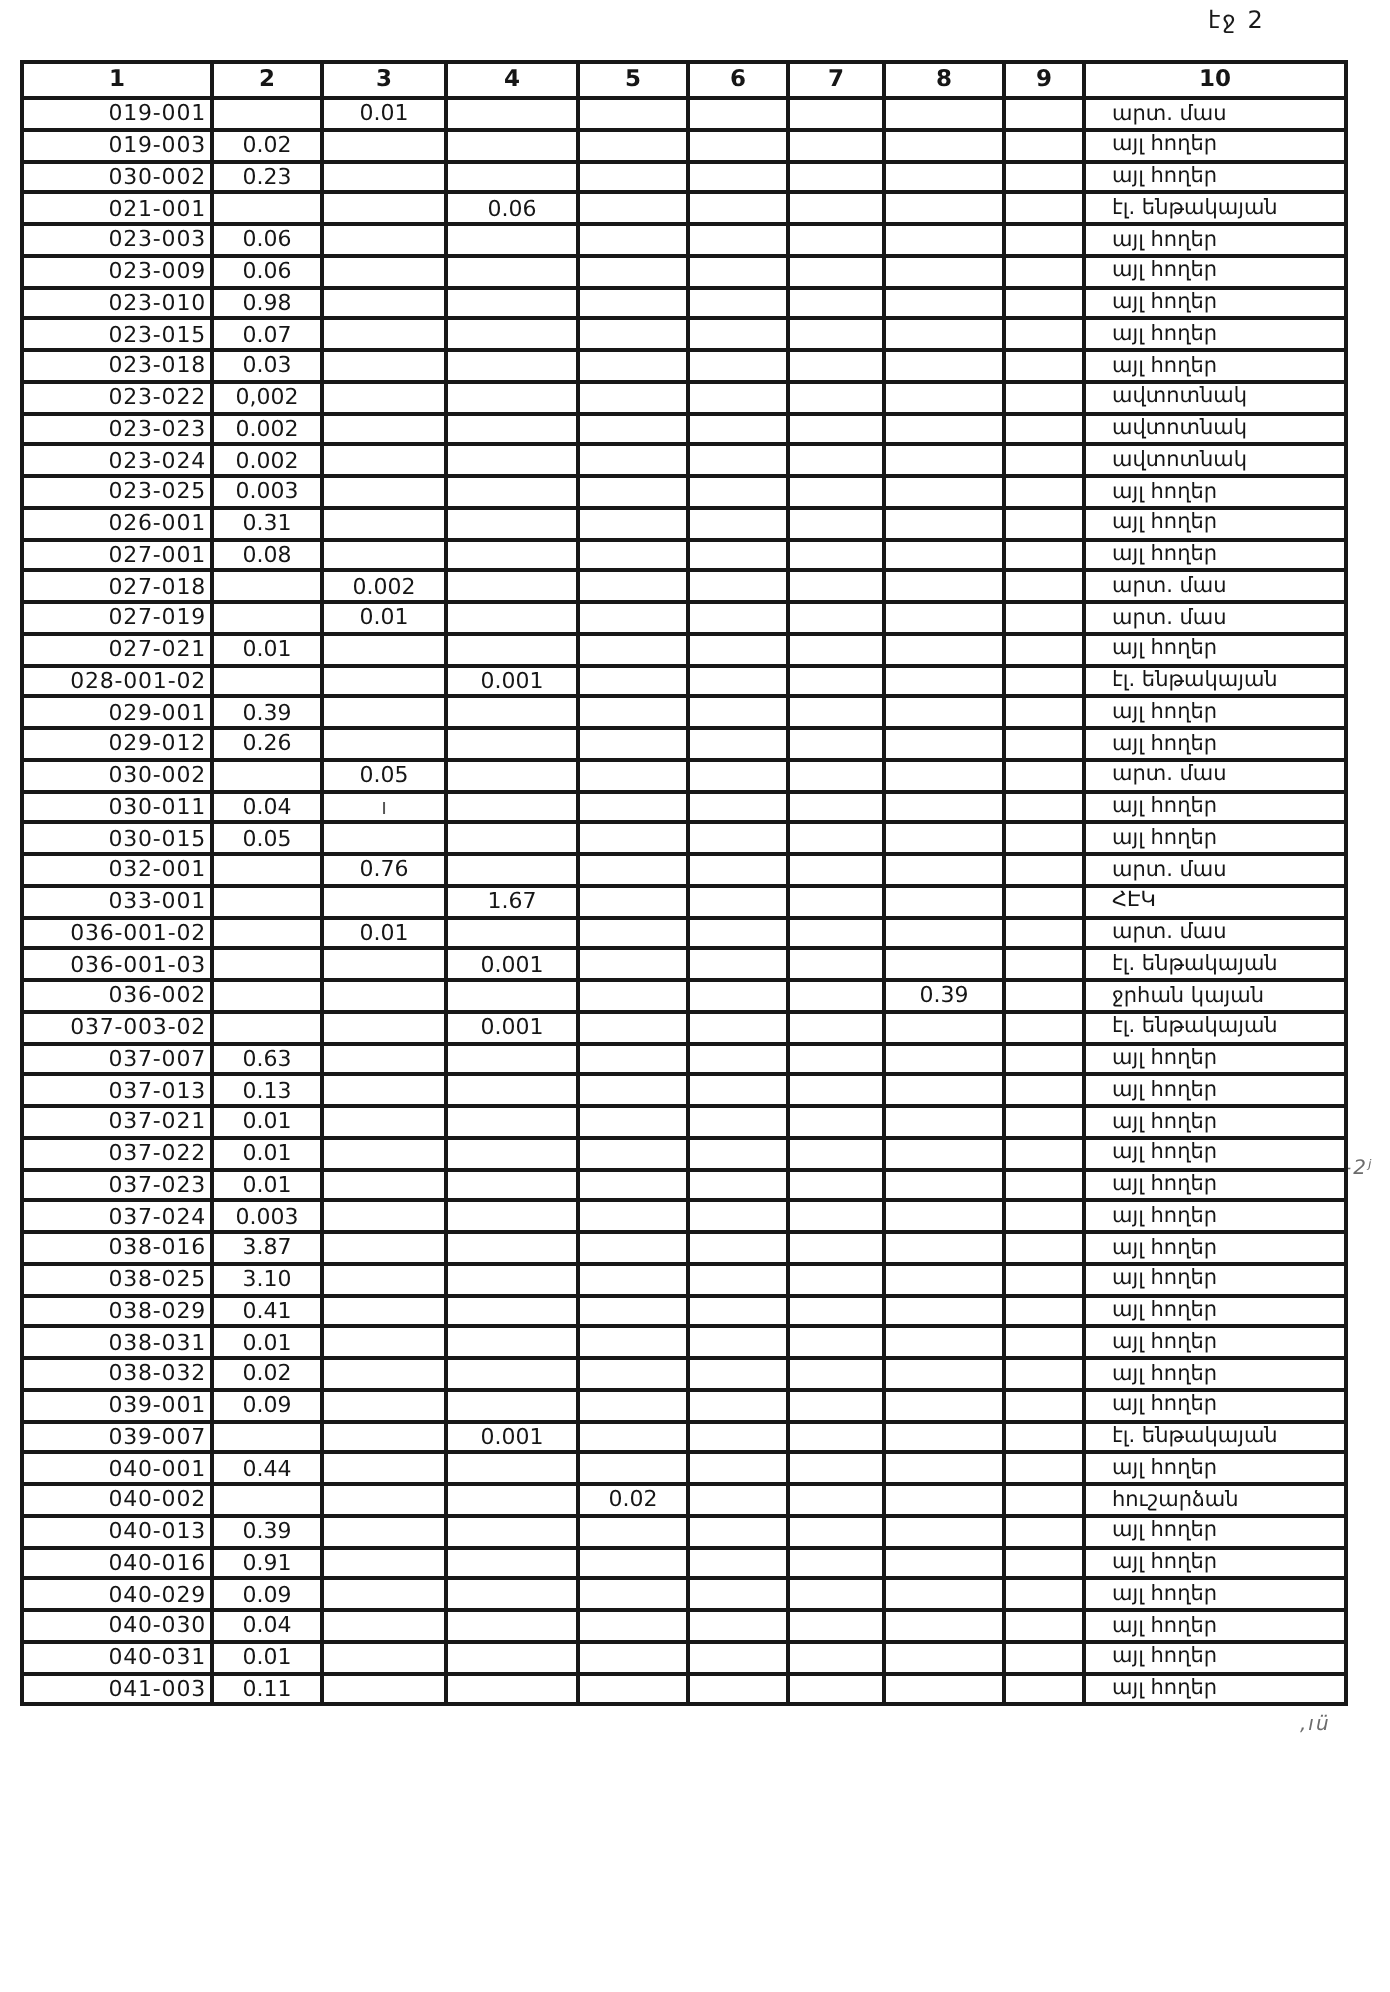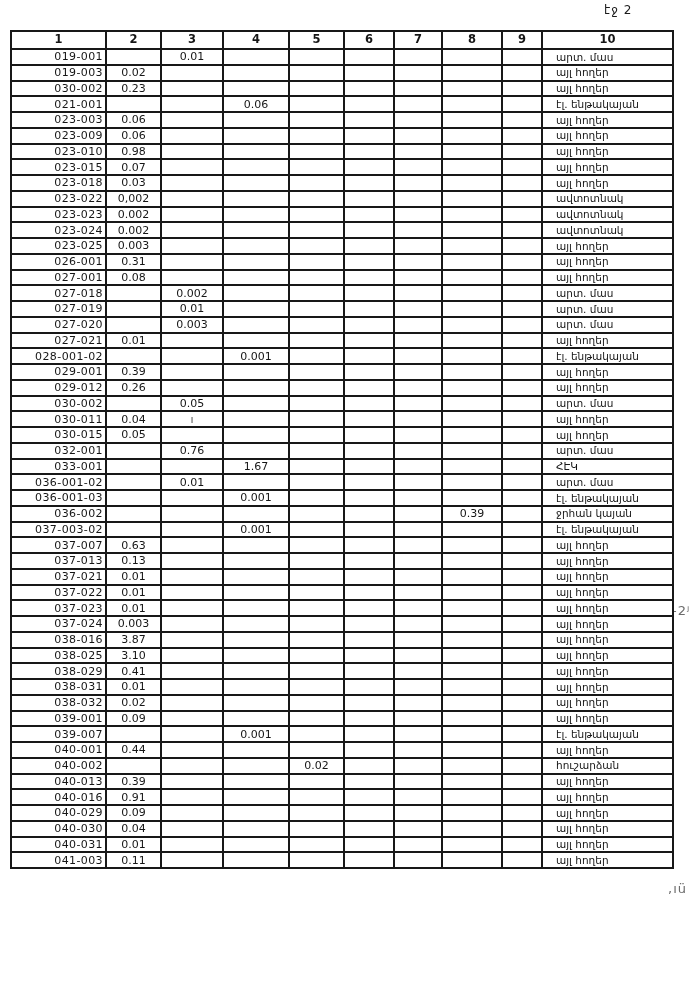--- a/index.html
+++ b/index.html
@@ -70,27 +70,27 @@
   .col-w3  { width: 62px; }
   .col-w4  { width: 66px; }
   .col-w5  { width: 55px; }
   .col-w6  { width: 50px; }
   .col-w7  { width: 48px; }
   .col-w8  { width: 60px; }
   .col-w9  { width: 40px; }
   .col-w10 { width: 131px; }
   .margin-mark {
     position: absolute;
-    font-size: 13px;
+    font-size: 10px;
     color: #6c6c6c;
+    font-style: italic;
     letter-spacing: 1px;
-    margin-top: 24px;
   }
   .margin-mark.m0 { left: 672px; top: 579px; }
-  .margin-mark.m1 { left: 668px; top: 857px; }
+  .margin-mark.m1 { left: 650px; top: 857px; }
 </style>
 </head>
 <body>
 
 <div class="page-label">էջ 2</div>
 
 <span class="margin-mark m0">-2ʲ</span>
 
 <span class="margin-mark m1">,ıü</span>
 
@@ -320,32 +320,20 @@
         <td class="c3">0.01</td>
         <td class="c4"></td>
         <td class="c5"></td>
         <td class="c6"></td>
         <td class="c7"></td>
         <td class="c8"></td>
         <td class="c9"></td>
         <td class="c10">արտ. մաս</td>
       </tr>
       <tr>
-        <td class="c1">027-020</td>
-        <td class="c2"></td>
-        <td class="c3">0.003</td>
-        <td class="c4"></td>
-        <td class="c5"></td>
-        <td class="c6"></td>
-        <td class="c7"></td>
-        <td class="c8"></td>
-        <td class="c9"></td>
-        <td class="c10">արտ. մաս</td>
-      </tr>
-      <tr>
         <td class="c1">027-021</td>
         <td class="c2">0.01</td>
         <td class="c3"></td>
         <td class="c4"></td>
         <td class="c5"></td>
         <td class="c6"></td>
         <td class="c7"></td>
         <td class="c8"></td>
         <td class="c9"></td>
         <td class="c10">այլ հողեր</td>

